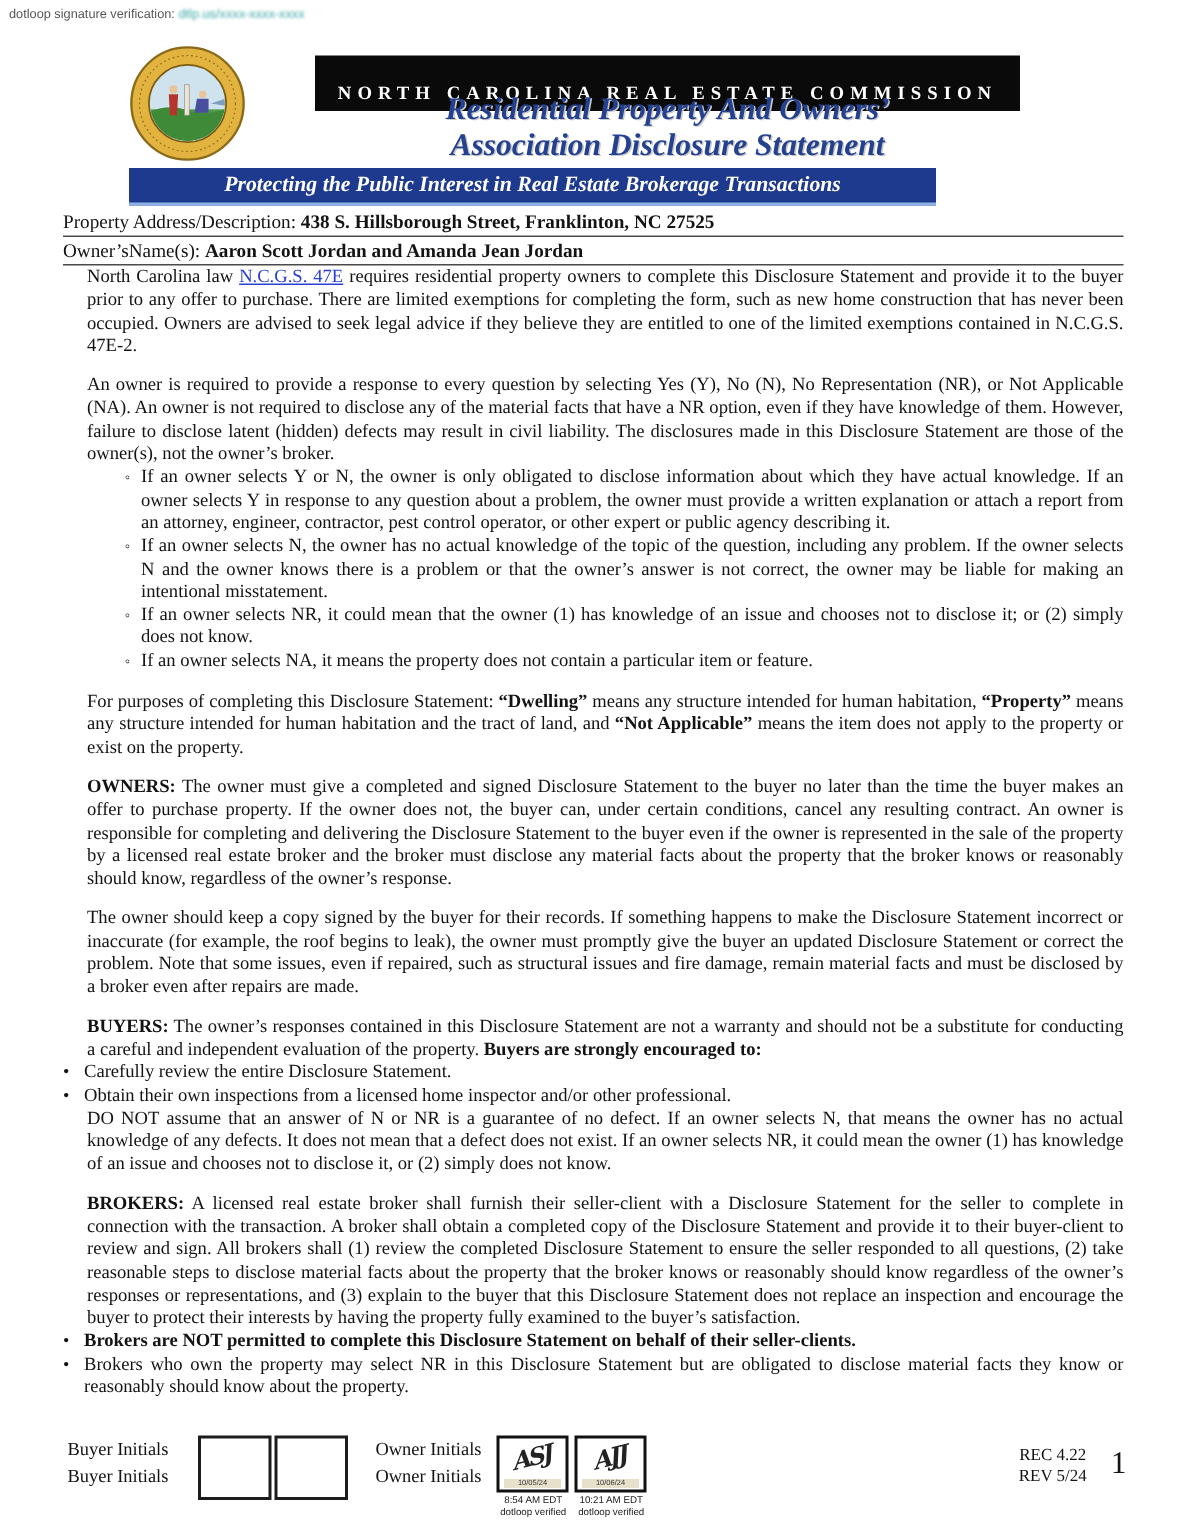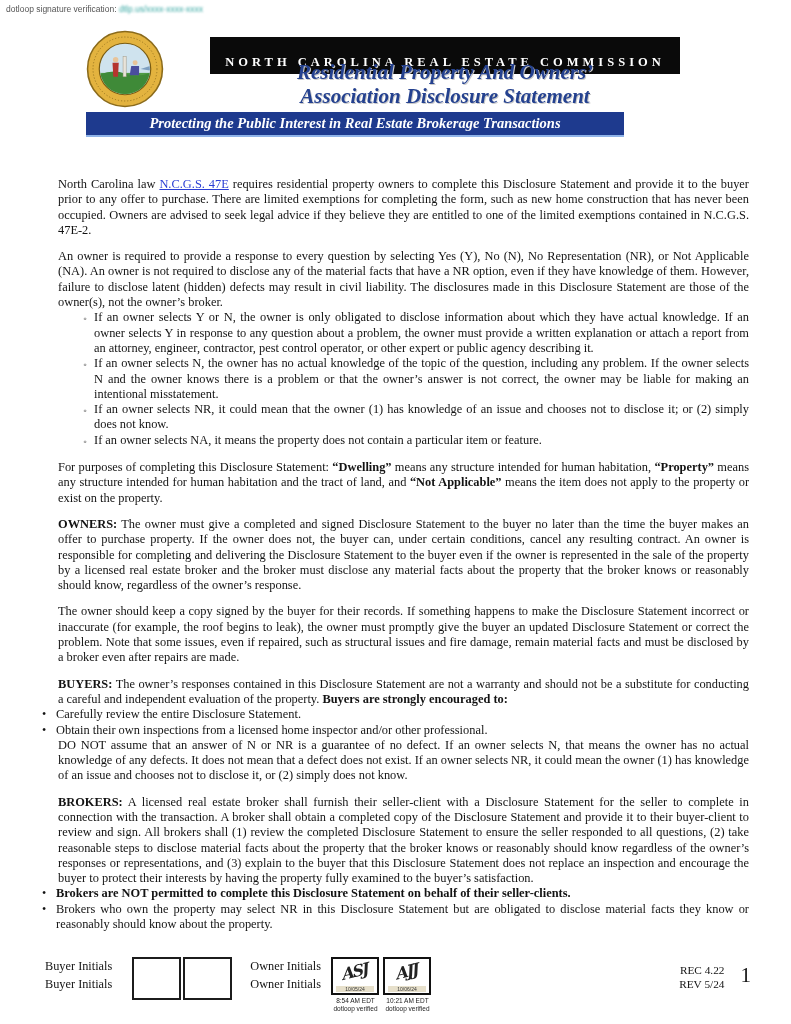--- a/index.html
+++ b/index.html
@@ -53,21 +53,21 @@
   .olabels{margin-left:16px;margin-right:10px;line-height:18px;}
   .stamp{width:49px;margin-right:3px;text-align:center;}
   .sbox{width:44px;height:34px;border:2px solid #111;position:relative;background:#fff;cursor:pointer;}
   .sinitials{display:block;font-family:"DejaVu Serif",serif;font-style:italic;font-weight:bold;
              font-size:16px;letter-spacing:-2px;transform:rotate(-14deg) skewX(-6deg);
              margin-top:3px;color:#222;}
   .sdate{position:absolute;bottom:1px;left:3px;right:3px;font-size:5px;line-height:6px;
          background:#e7e0cb;color:#333;font-family:"Liberation Sans",sans-serif;}
   .stime{font-size:6.5px;line-height:7.5px;margin-top:2px;font-family:"Liberation Sans",sans-serif;color:#222;}
   .sver{font-size:6.5px;line-height:7.5px;font-family:"Liberation Sans",sans-serif;color:#222;}
-  .recblock{margin-left:auto;font-size:11.3px;line-height:14px;margin-top:6px;text-align:right;}
+  .recblock{margin-left:auto;font-size:11.3px;line-height:14px;margin-top:6px;text-align:center;}
   .pageno{font-size:21px;margin-left:16px;margin-top:6px;}
 </style>
 </head>
 <body>
 
 <div class="page">
 
   <div class="verif">
     <span>dotloop signature verification:</span>
     <span class="vlink">dtlp.us/xxxx-xxxx-xxxx</span>
@@ -94,20 +94,30 @@
 
   <div class="combar">NORTH CAROLINA REAL ESTATE COMMISSION</div>
 
   <div class="title">
     <div>Residential Property And Owners’</div>
     <div>Association Disclosure Statement</div>
   </div>
 
   <div class="banner">Protecting the Public Interest in Real Estate Brokerage Transactions</div>
 
+  <div class="fields">
+    <div class="frow">
+      <span>Property Address/Description:</span>
+      <span class="fval">438 S. Hillsborough Street, Franklinton, NC 27525</span>
+    </div>
+    <div class="frow">
+      <span>Owner’sName(s):</span>
+      <span class="fval">Aaron Scott Jordan and Amanda Jean Jordan</span>
+    </div>
+  </div>
 
   <div class="content">
 
     <p><span>North Carolina law </span><a class="doclink">N.C.G.S. 47E</a><span> requires residential property owners to complete this Disclosure Statement and provide it to the buyer prior to any offer to purchase. There are limited exemptions for completing the form, such as new home construction that has never been occupied. Owners are advised to seek legal advice if they believe they are entitled to one of the limited exemptions contained in N.C.G.S. 47E-2.</span></p>
 
     <p class="tight">An owner is required to provide a response to every question by selecting Yes (Y), No (N), No Representation (NR), or Not Applicable (NA). An owner is not required to disclose any of the material facts that have a NR option, even if they have knowledge of them. However, failure to disclose latent (hidden) defects may result in civil liability. The disclosures made in this Disclosure Statement are those of the owner(s), not the owner’s broker.</p>
 
     <div class="blist">
       <div class="blt">
         <span class="bmark">◦</span>

